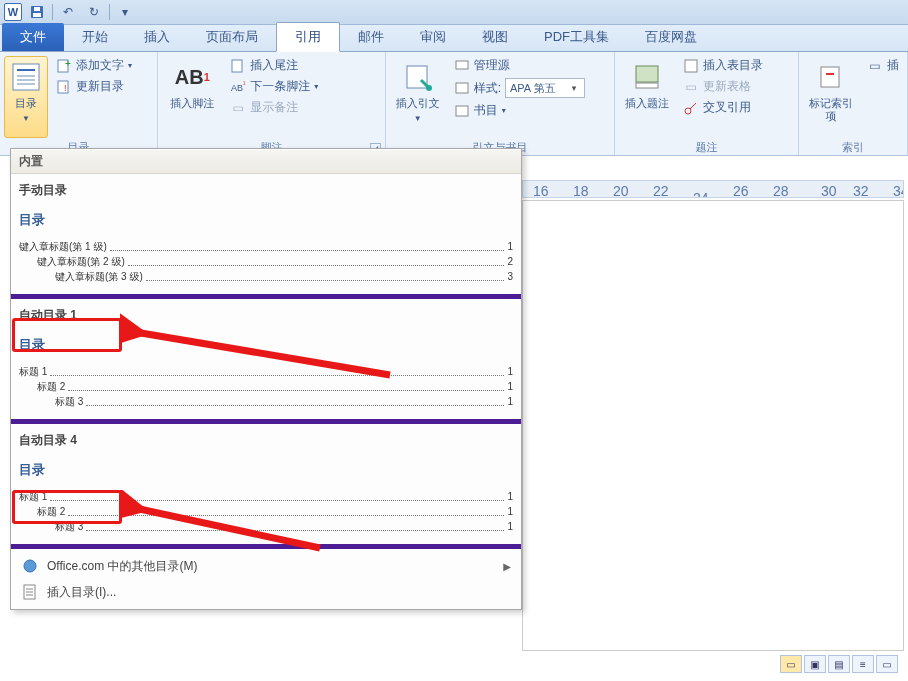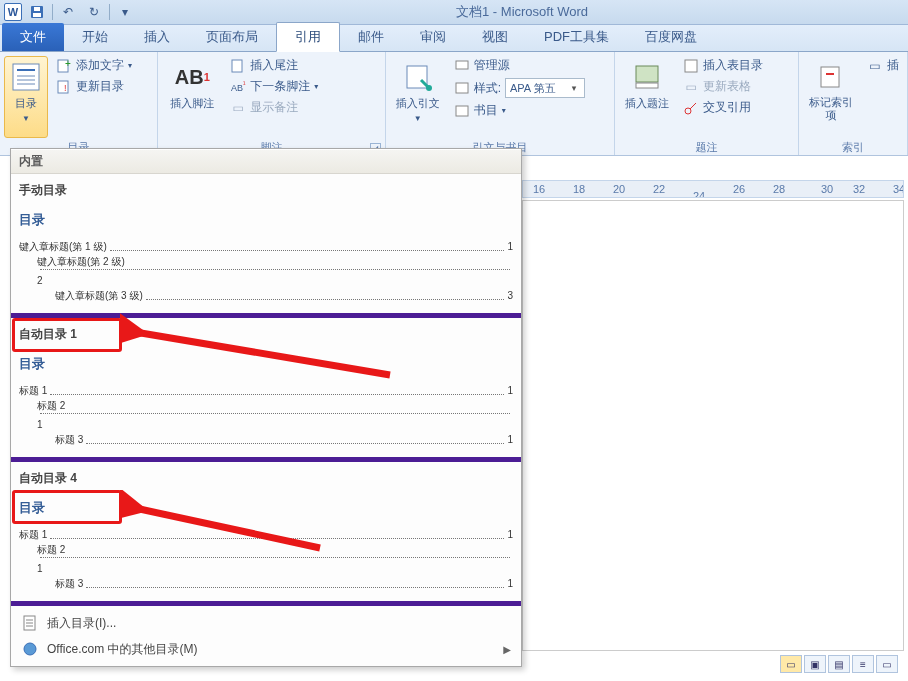--- a/index.html
+++ b/index.html
@@ -40,33 +40,33 @@
     .toc-panel { position:absolute; left:10px; top:148px; width:512px; background:#fdfdfd; border:1px solid #a8a8a8; box-shadow: 3px 3px 6px rgba(0,0,0,.2); z-index:5; }
     .toc-section-header { background:linear-gradient(#f5f5f2,#eceae3); border-top:1px solid #fff; border-bottom:1px solid #d8d6cf; padding:3px 8px; font-size:12px; color:#5a5a5a; font-weight:bold; }
     .toc-option { padding:2px 8px 10px 8px; border-bottom:5px solid #4c1d95; }
     .toc-opt-label { font-size:12px; color:#444; padding:6px 0; font-weight:bold; }
     .toc-preview { border:none; }
     .toc-preview .pv-title { font-size:13px; color:#345d96; font-weight:bold; padding:6px 0 10px 0; }
     .pv-line { display:flex; font-size:10px; color:#333; line-height:1.5; }
     .pv-line .txt { white-space:nowrap; }
     .pv-line .dots { flex:1; border-bottom:1px dotted #777; margin:0 3px 3px 3px; }
     .pv-line .pg { }
-    .pv-line.l2 { padding-left:18px;flex-direction:column; }
+    .pv-line.l2 { padding-left:18px; }
     .pv-line.l3 { padding-left:36px; }
     .toc-footer { padding:4px 6px; }
     .toc-foot-item { display:flex; align-items:center; gap:8px; padding:4px 4px; font-size:12px; color:#444; }
     .toc-foot-item .ico { width:18px; height:18px; display:flex; align-items:center; justify-content:center; }
     .toc-foot-item .arrow-r { margin-left:auto; color:#666; font-size:10px; }
 
     
     .red-box { position:absolute; border:3px solid #e81818; border-radius:3px; z-index:10; pointer-events:none; }
     .arrow-svg { position:absolute; z-index:11; pointer-events:none; }
 
     
-    .ruler { position:absolute; left:522px; top:180px; right:4px; height:18px; background:#e9eff7; border:1px solid #c4d5ea; font-size:11px; color:#5a7aaa; display:flex; align-items:center; overflow:hidden; }
+    .ruler { position:absolute; left:522px; top:180px; right:4px; height:18px; background:#e9eff7; border:1px solid #c4d5ea; font-size:14px; color:#5a7aaa; display:flex; align-items:center; overflow:hidden; }
     .ruler .tick { position:absolute; top:2px; }
     .doc-area { position:absolute; left:522px; top:200px; right:4px; bottom:30px; background:#fff; border:1px solid #ccc; }
 
     
     .status-strip { position:absolute; right:10px; bottom:8px; display:flex; gap:2px; }
     .view-btn { width:22px; height:18px; border:1px solid #b0c4de; background:#eef4fb; display:flex; align-items:center; justify-content:center; font-size:10px; color:#336; }
     .view-btn.active { background:#ffe9a8; }
   </style>
 </head>
 <body>
@@ -80,21 +80,20 @@
           <rect x="3" y="8" width="8" height="4" fill="#fff"></rect>
           <rect x="4" y="2" width="6" height="4" fill="#fff"></rect>
         </svg>
       </div>
     <div class="divider"></div>
     <div class="qat-btn">↶</div>
     <div class="qat-btn">↻</div>
     <div class="divider"></div>
     <div class="qat-btn">▾</div>
   </div>
-  <div class="title">文档1 - Microsoft Word</div>
 </div>
 
 <div class="tabs">
   <div class="tab-file">文件</div>
   <div class="tab">开始</div>
   <div class="tab">插入</div>
   <div class="tab">页面布局</div>
   <div class="tab active">引用</div>
   <div class="tab">邮件</div>
   <div class="tab">审阅</div>
@@ -267,21 +266,21 @@
 
   <div class="group" style="flex:1;">
     <div class="group-body">
       <div class="big-btn" style="width:56px;">
         <div class="icon-lg">
             <svg width="28" height="28">
               <rect x="4" y="4" width="18" height="20" fill="#fff" stroke="#888"></rect>
               <rect x="9" y="10" width="8" height="2" fill="#d33"></rect>
             </svg>
           </div>
-        <div class="lbl" style="word-break:break-all;font-family:Liberation Mono, monospace;">标记索引项</div>
+        <div class="lbl" style="word-break:break-all;">标记索引项</div>
       </div>
       <div class="small-col">
         <div class="small-btn">
           <span class="icon-sm">▭</span>
           <span>插</span>
         </div>
       </div>
     </div>
     <div class="group-label">索引</div>
   </div>
@@ -366,37 +365,37 @@
           <span class="txt">标题 3</span>
           <span class="dots"></span>
           <span class="pg">1</span>
         </div>
     </div>
   </div>
 
   <div class="toc-footer">
     <div class="toc-foot-item">
       <span class="ico">
+          <svg width="16" height="16">
+            <circle cx="8" cy="8" r="6" fill="#5a9ad6" stroke="#3a6fb7"></circle>
+          </svg>
+        </span>
+      <span>Office.com 中的其他目录(M)</span>
+      <span class="arrow-r">▶</span>
+    </div>
+    <div class="toc-foot-item">
+      <span class="ico">
           <svg width="14" height="16">
             <rect x="1" y="1" width="11" height="14" fill="#fff" stroke="#888"></rect>
             <line x1="3" y1="5" x2="10" y2="5" stroke="#888"></line>
             <line x1="3" y1="8" x2="10" y2="8" stroke="#888"></line>
             <line x1="3" y1="11" x2="10" y2="11" stroke="#888"></line>
           </svg>
         </span>
       <span>插入目录(I)...</span>
-    </div>
-    <div class="toc-foot-item">
-      <span class="ico">
-          <svg width="16" height="16">
-            <circle cx="8" cy="8" r="6" fill="#5a9ad6" stroke="#3a6fb7"></circle>
-          </svg>
-        </span>
-      <span>Office.com 中的其他目录(M)</span>
-      <span class="arrow-r">▶</span>
     </div>
   </div>
 </div>
 
 <div class="red-box" style="left:12px; top:318px; width:110px; height:34px;"></div>
 <div class="red-box" style="left:12px; top:490px; width:110px; height:34px;"></div>
 
 <svg class="arrow-svg" style="left:120px; top:310px;" width="280" height="80">
   <defs>
       <marker id="ah1" markerWidth="10" markerHeight="10" refX="2" refY="5" orient="auto">

